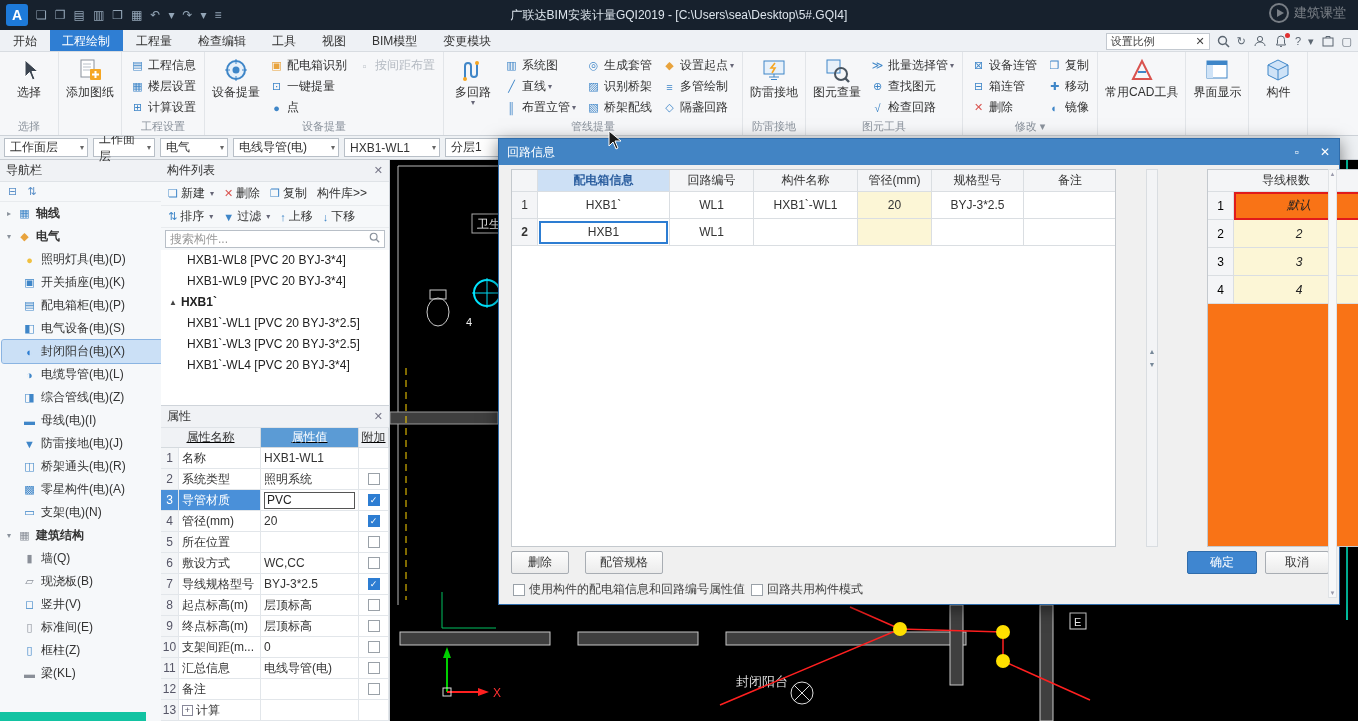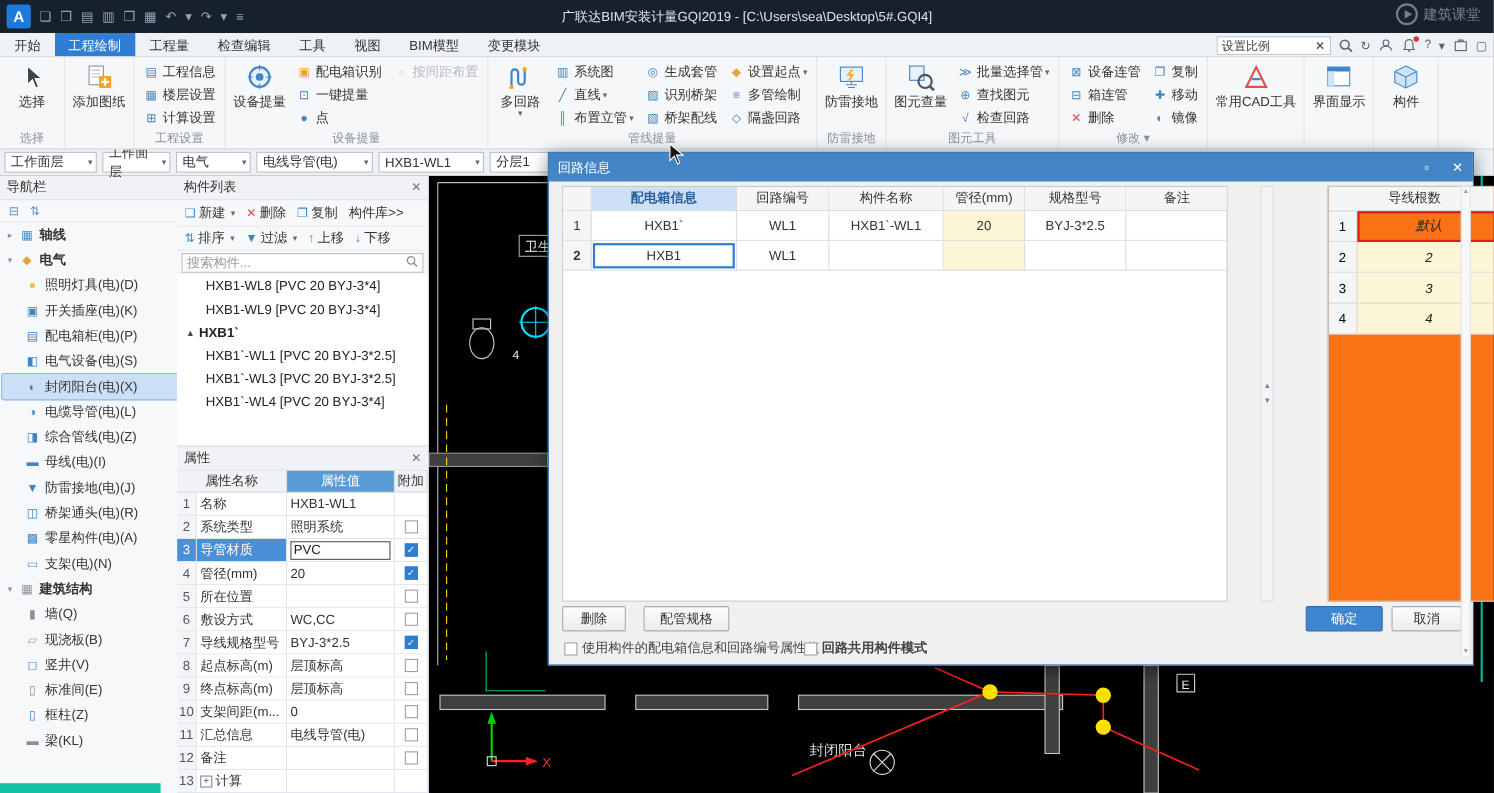--- a/index.html
+++ b/index.html
@@ -75,21 +75,21 @@
   .tb-ic { font-size:11px; color:#3f86c8; }
   .searchbox { margin:2px 4px; height:18px; border:1px solid #b8bfc7; background:#fff; display:flex; align-items:center;
     justify-content:space-between; padding:0 4px; font-size:12px; color:#999; }
   .cl-list { background:#fff; height:155px; overflow:hidden; }
   .cl-item { height:21px; line-height:21px; font-size:12px; color:#222; white-space:nowrap; overflow:hidden; cursor:pointer; display:flex; align-items:center; }
   .cl-item.lvl0 { padding-left:8px; font-weight:bold; }
   .cl-item.lvl1 { padding-left:26px; }
   .cl-exp { font-size:8px; color:#444; margin-right:4px; }
 
   .props { position:absolute; top:245px; left:0; right:0; bottom:0; border-top:1px solid #cfd4da; background:#fff; overflow:hidden; }
-  .prop-hdr-row { display:flex; height:20px; font-size:12px; }
+  .prop-hdr-row { display:flex; height:20px; font-size:12px;text-decoration:underline; }
   .ph { border-right:1px solid #d5dade; border-bottom:1px solid #d5dade; background:#f0f2f5; display:flex; align-items:center; justify-content:center; color:#333; }
   .ph1 { width:100px; } .ph2 { width:98px; background:#5b9bd5; color:#fff; } .ph3 { width:30px; }
   .prop-row { display:flex; height:21px; font-size:12px; }
   .pc { border-right:1px solid #e2e6ea; border-bottom:1px solid #e2e6ea; display:flex; align-items:center; padding:0 3px;
     background:#fff; color:#333; overflow:hidden; white-space:nowrap; }
   .pc-num { width:18px; justify-content:center; background:#f3f5f7; color:#556; padding:0; }
   .pc-name { width:82px; }
   .pc-val { width:98px; }
   .pc-extra { width:30px; justify-content:center; }
   .prop-row.sel .pc-num, .prop-row.sel .pc-name { background:#4a90d9; color:#fff; }
@@ -943,21 +943,21 @@
           </div>
       </div>
       <div class="dbtn" style="left:12px; top:386px; width:58px;">删除</div>
       <div class="dbtn" style="left:86px; top:386px; width:78px;">配管规格</div>
       <div class="dbtn primary" style="left:688px; top:386px; width:70px;">确定</div>
       <div class="dbtn" style="left:766px; top:386px; width:64px;">取消</div>
       <div class="dlg-cb" style="left:14px; top:416px;">
         <span class="cb"></span>
         <span>使用构件的配电箱信息和回路编号属性值</span>
       </div>
-      <div class="dlg-cb" style="left:232px; top:416px;font-weight:bold;">
+      <div class="dlg-cb" style="left:252px; top:416px;">
         <span class="cb"></span>
         <span>回路共用构件模式</span>
       </div>
       <div class="dlg-vscroll">
         <span>▲</span>
         <span>▼</span>
       </div>
     </div>
   </div>
 

